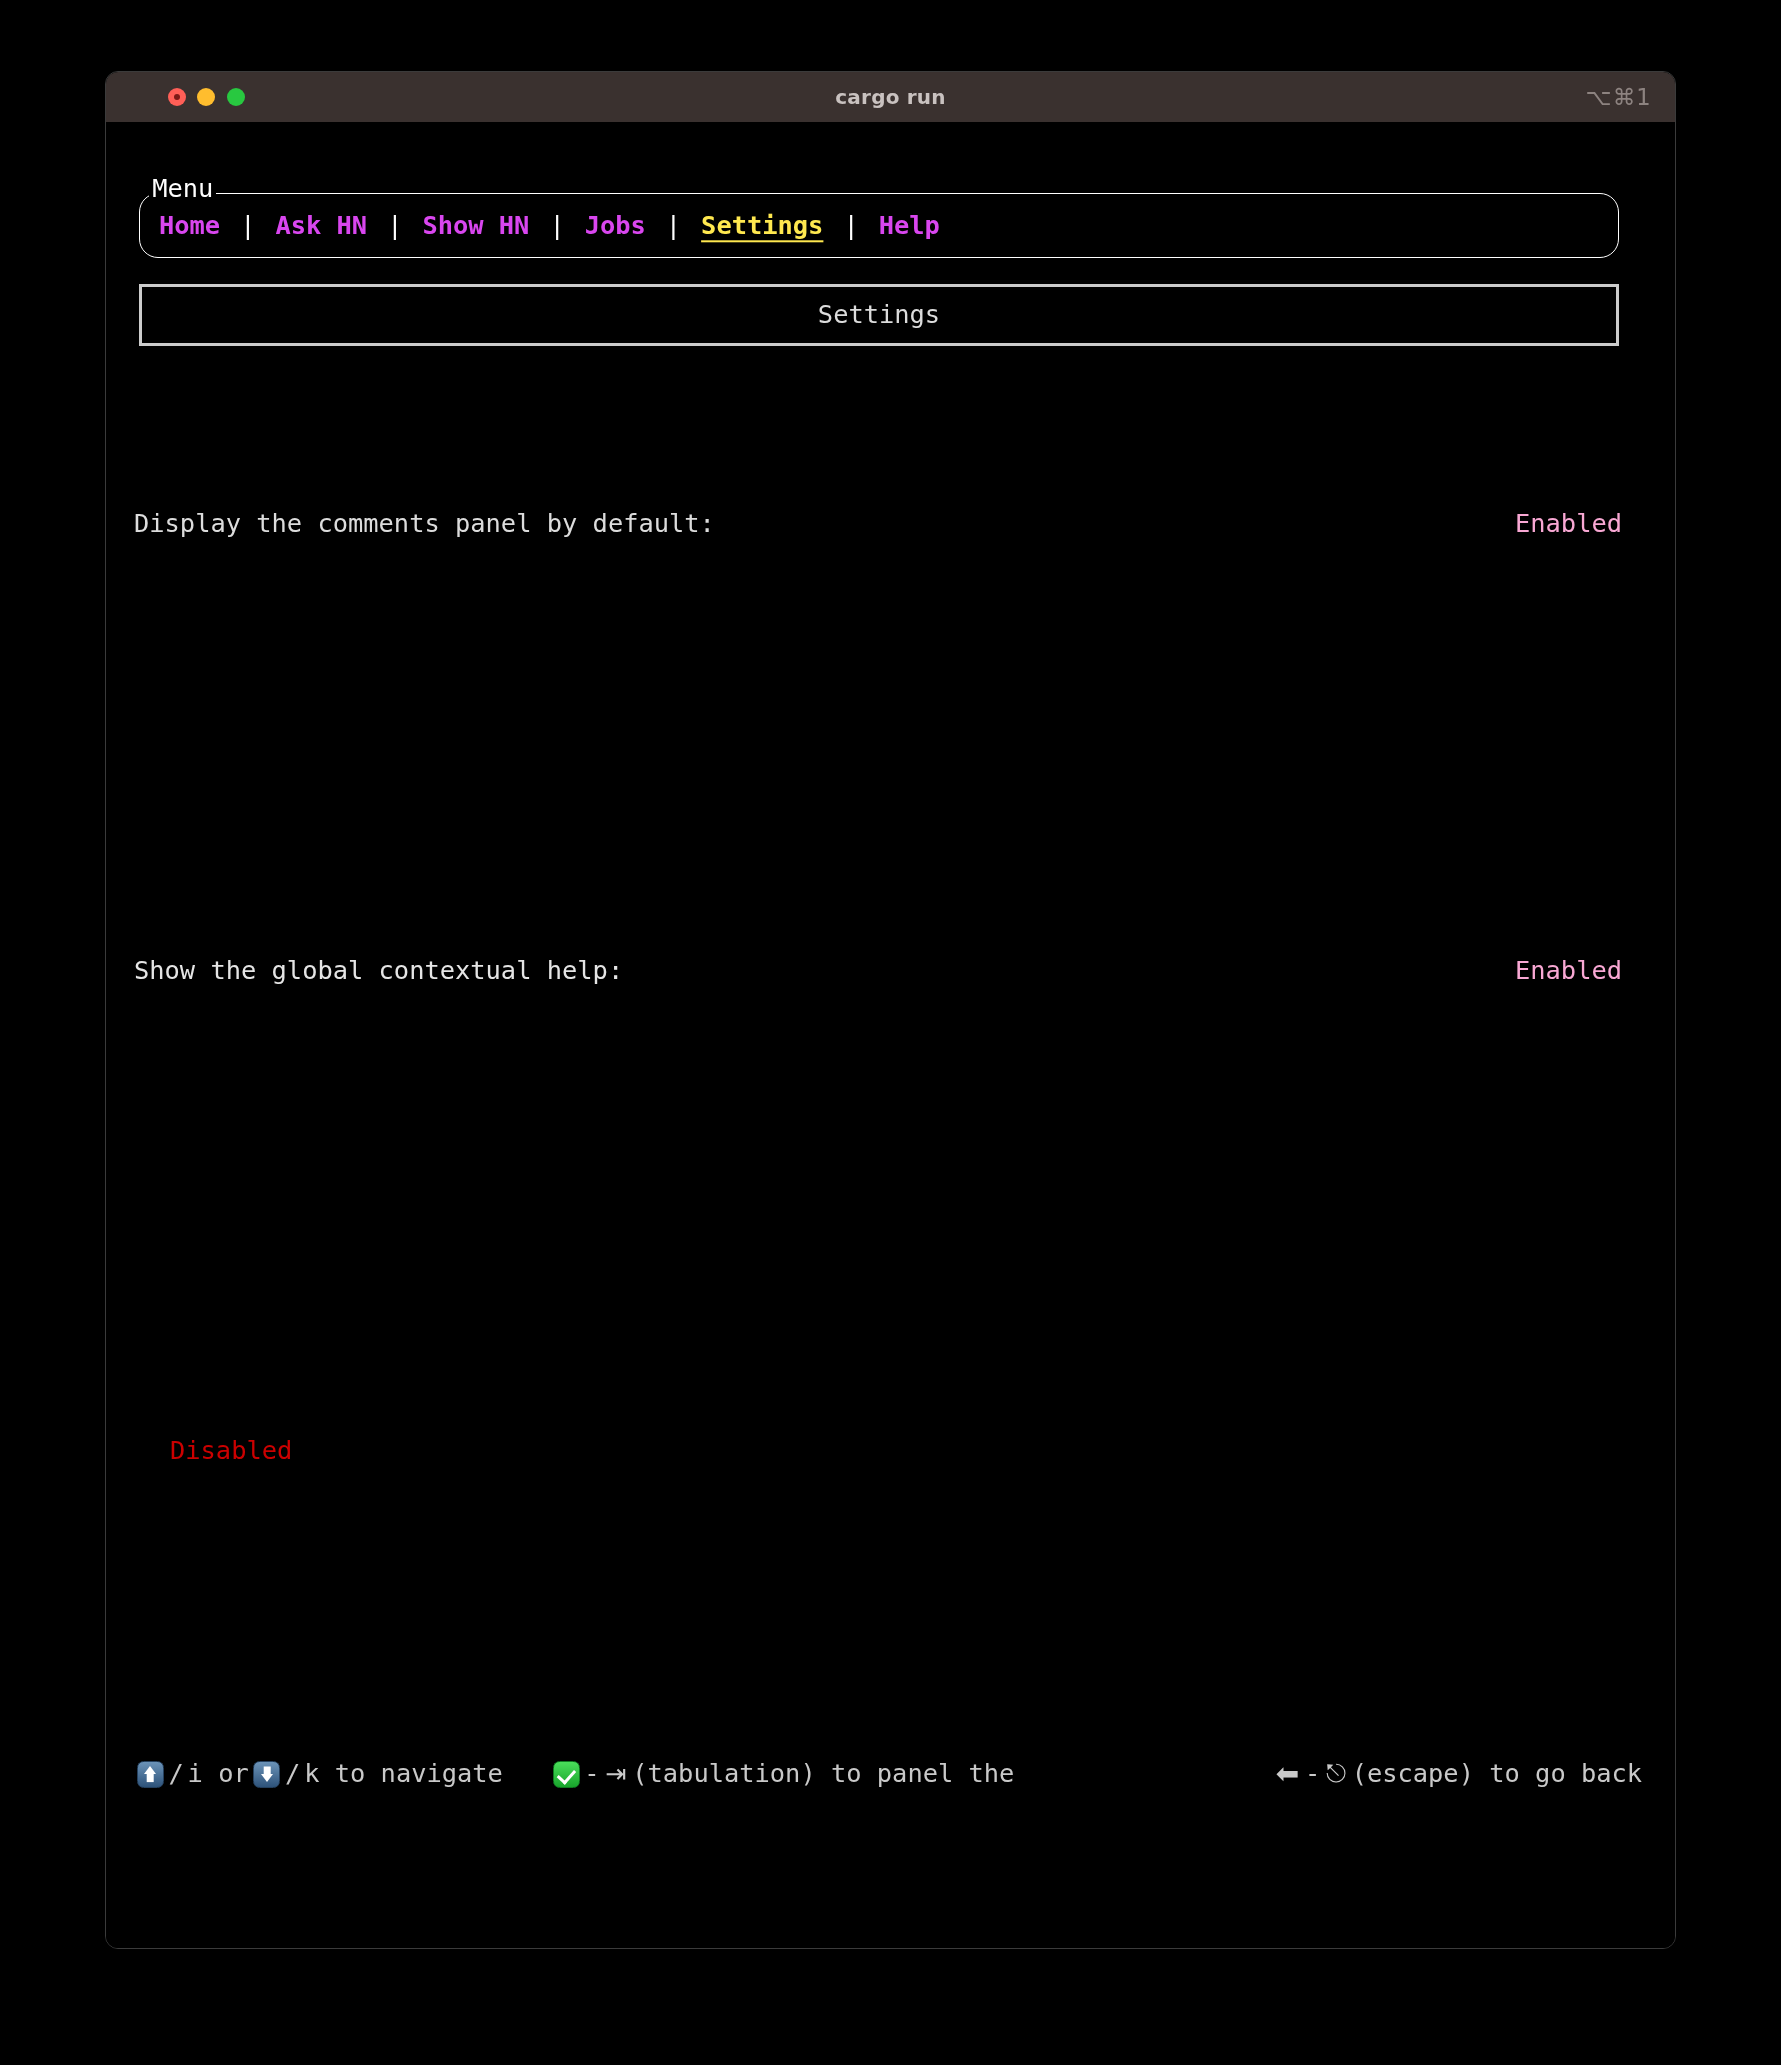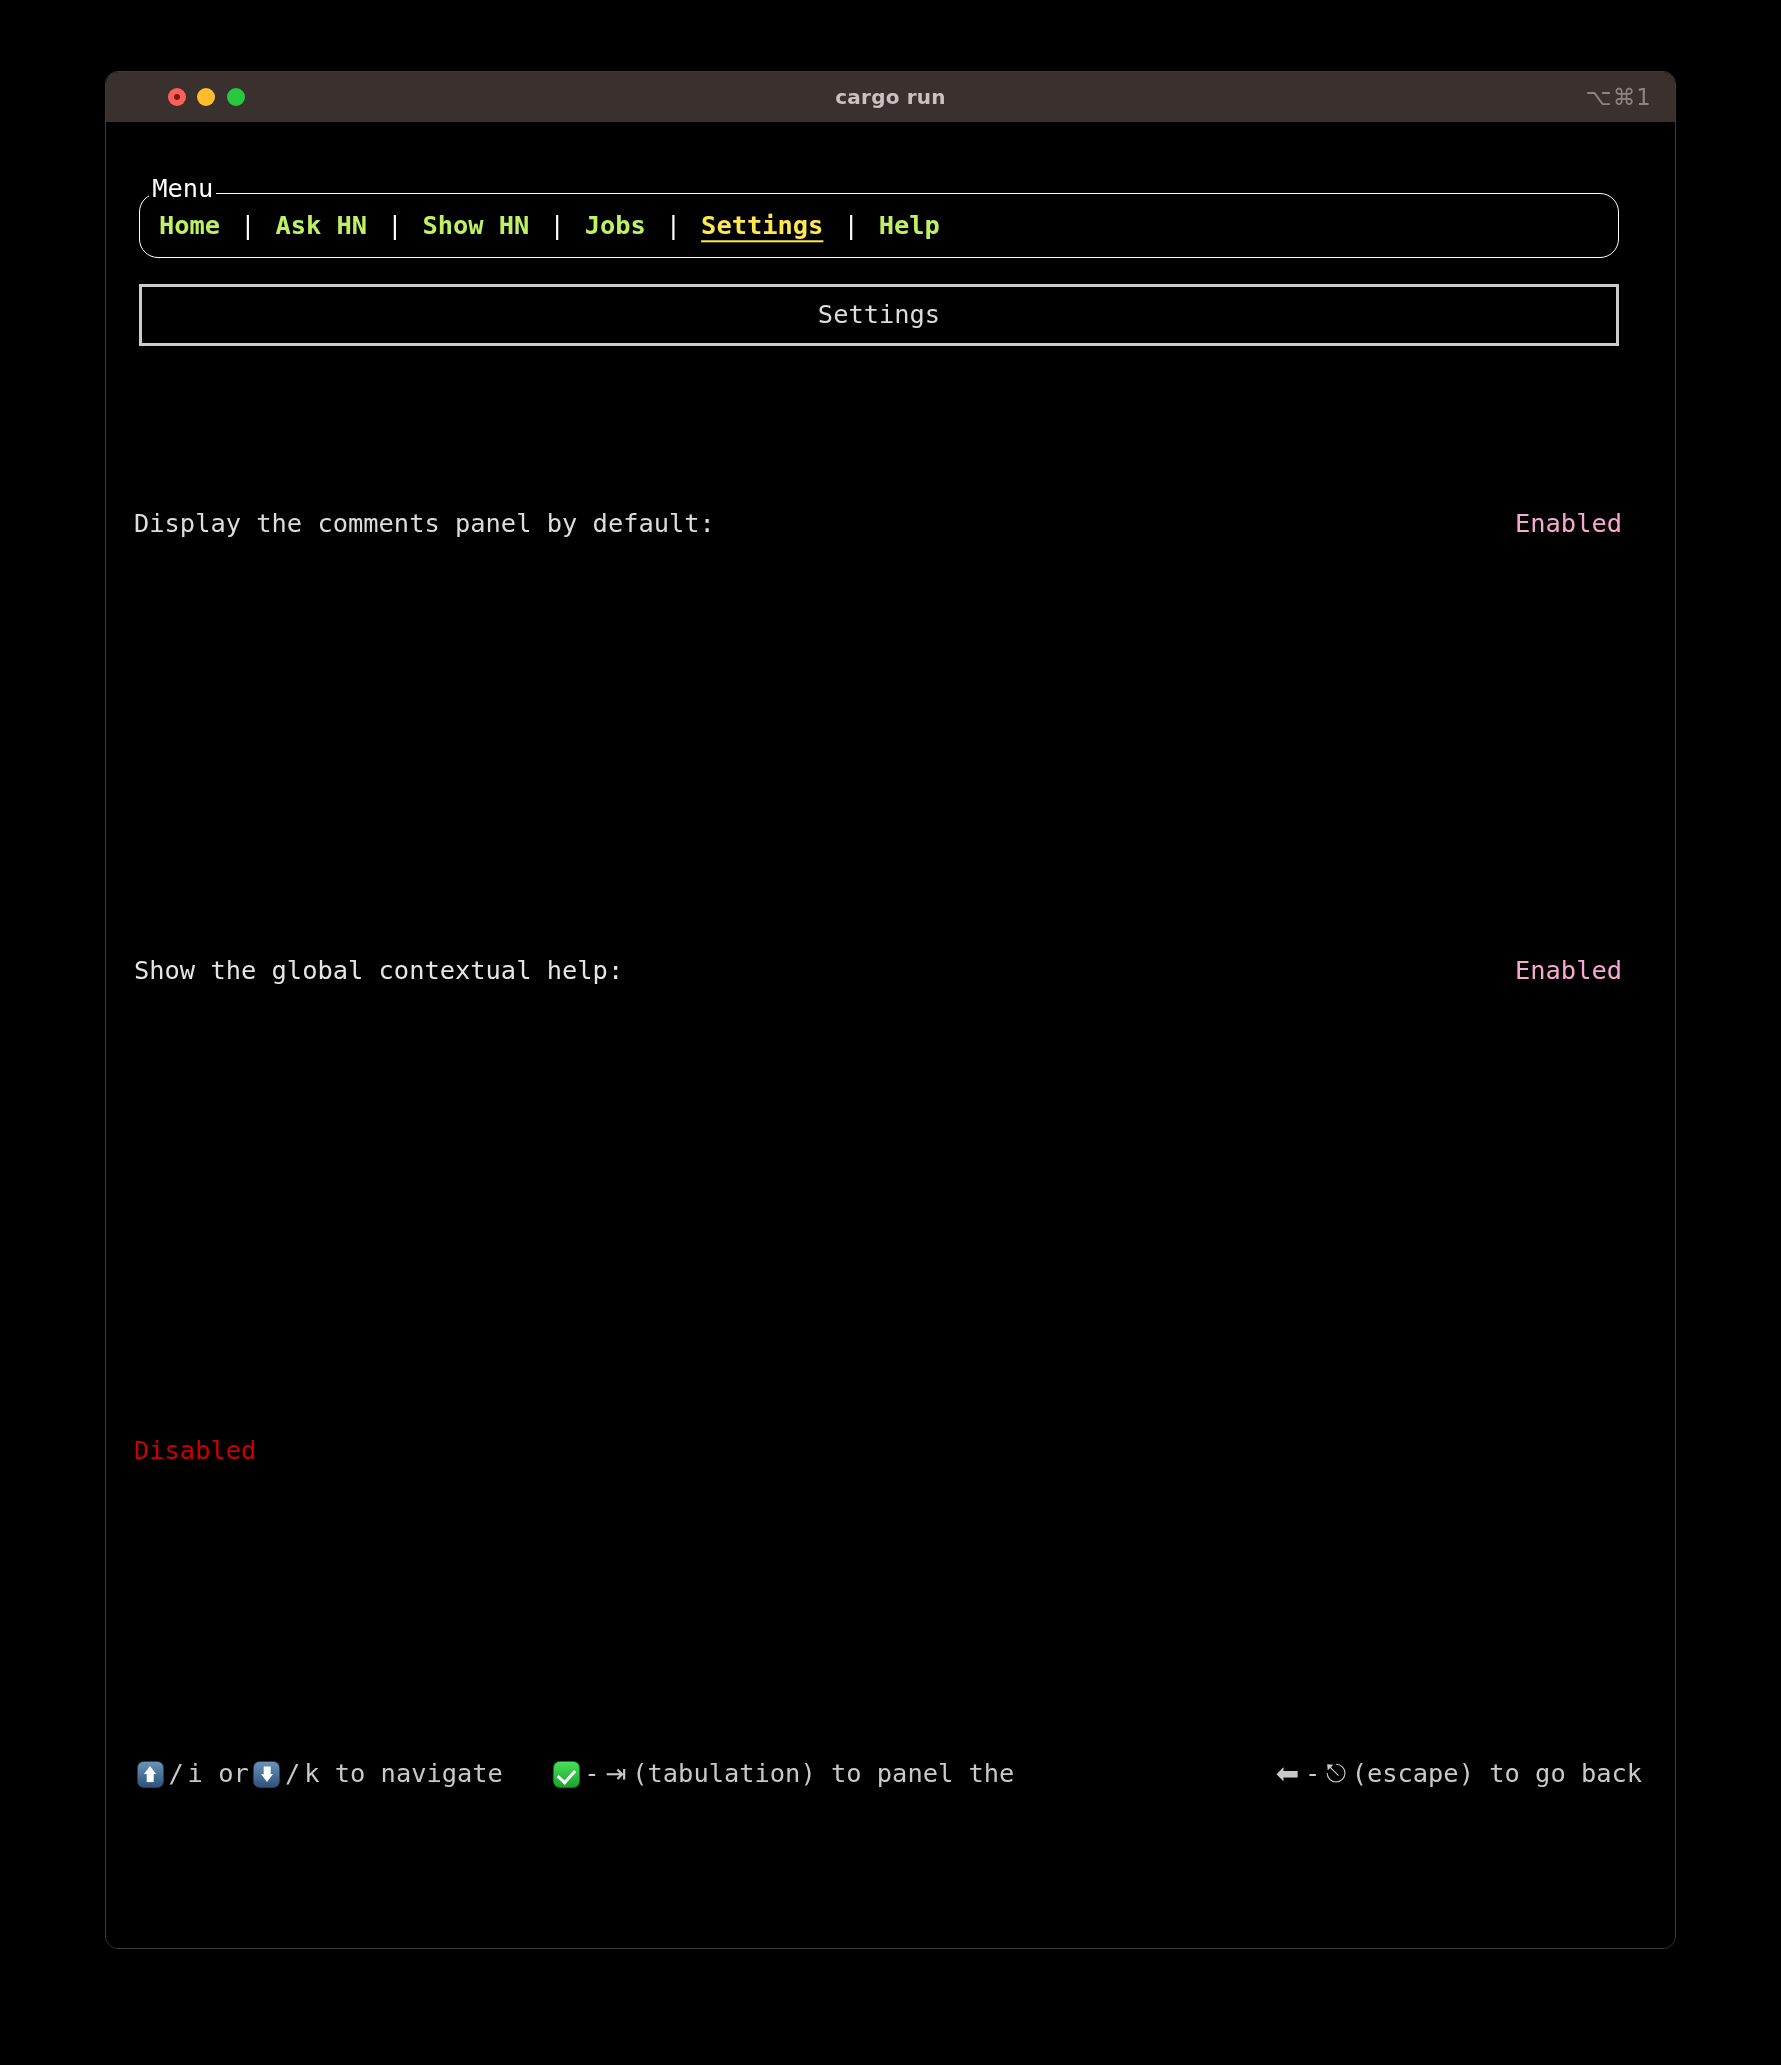--- a/index.html
+++ b/index.html
@@ -121,21 +121,21 @@
     white-space: nowrap;
     font-size: 25.4px;
     font-weight: bold;
     color: #ffffff;
   }
   .menu-items .sep {
     font-weight: normal;
     color: #ffffff;
     padding: 0 4.7px;
   }
-  .menu-item { color: #bef264; }
+  .menu-item { color: #d946ef; }
   .menu-item.active {
     color: #ffe84f;
     text-decoration: underline;
     text-underline-offset: 5.6px;
   }
 
   
   .header-box {
     position: absolute;
     left: 33px;
@@ -164,21 +164,21 @@
     font-size: 25.4px;
     white-space: nowrap;
   }
   .setting-row.r0 { top: 389px; }
   .setting-row.r1 { top: 836px; }
   .setting-row.r2 { top: 1316px; }
 
   .setting-label        { color: #dcdcdc; }
   .setting-label.sel    { color: #e5e5e5; }
   .setting-value.on     { color: #f9a8d4; }
-  .setting-value.off    { color: #cc0000; }
+  .setting-value.off    { color: #cc0000; margin-left: 36px; }
 
   
   .helpbar {
     position: absolute;
     left: 28px;
     right: 23.5px;
     top: 1638px;
     display: flex;
     align-items: center;
     font-size: 25.4px;

